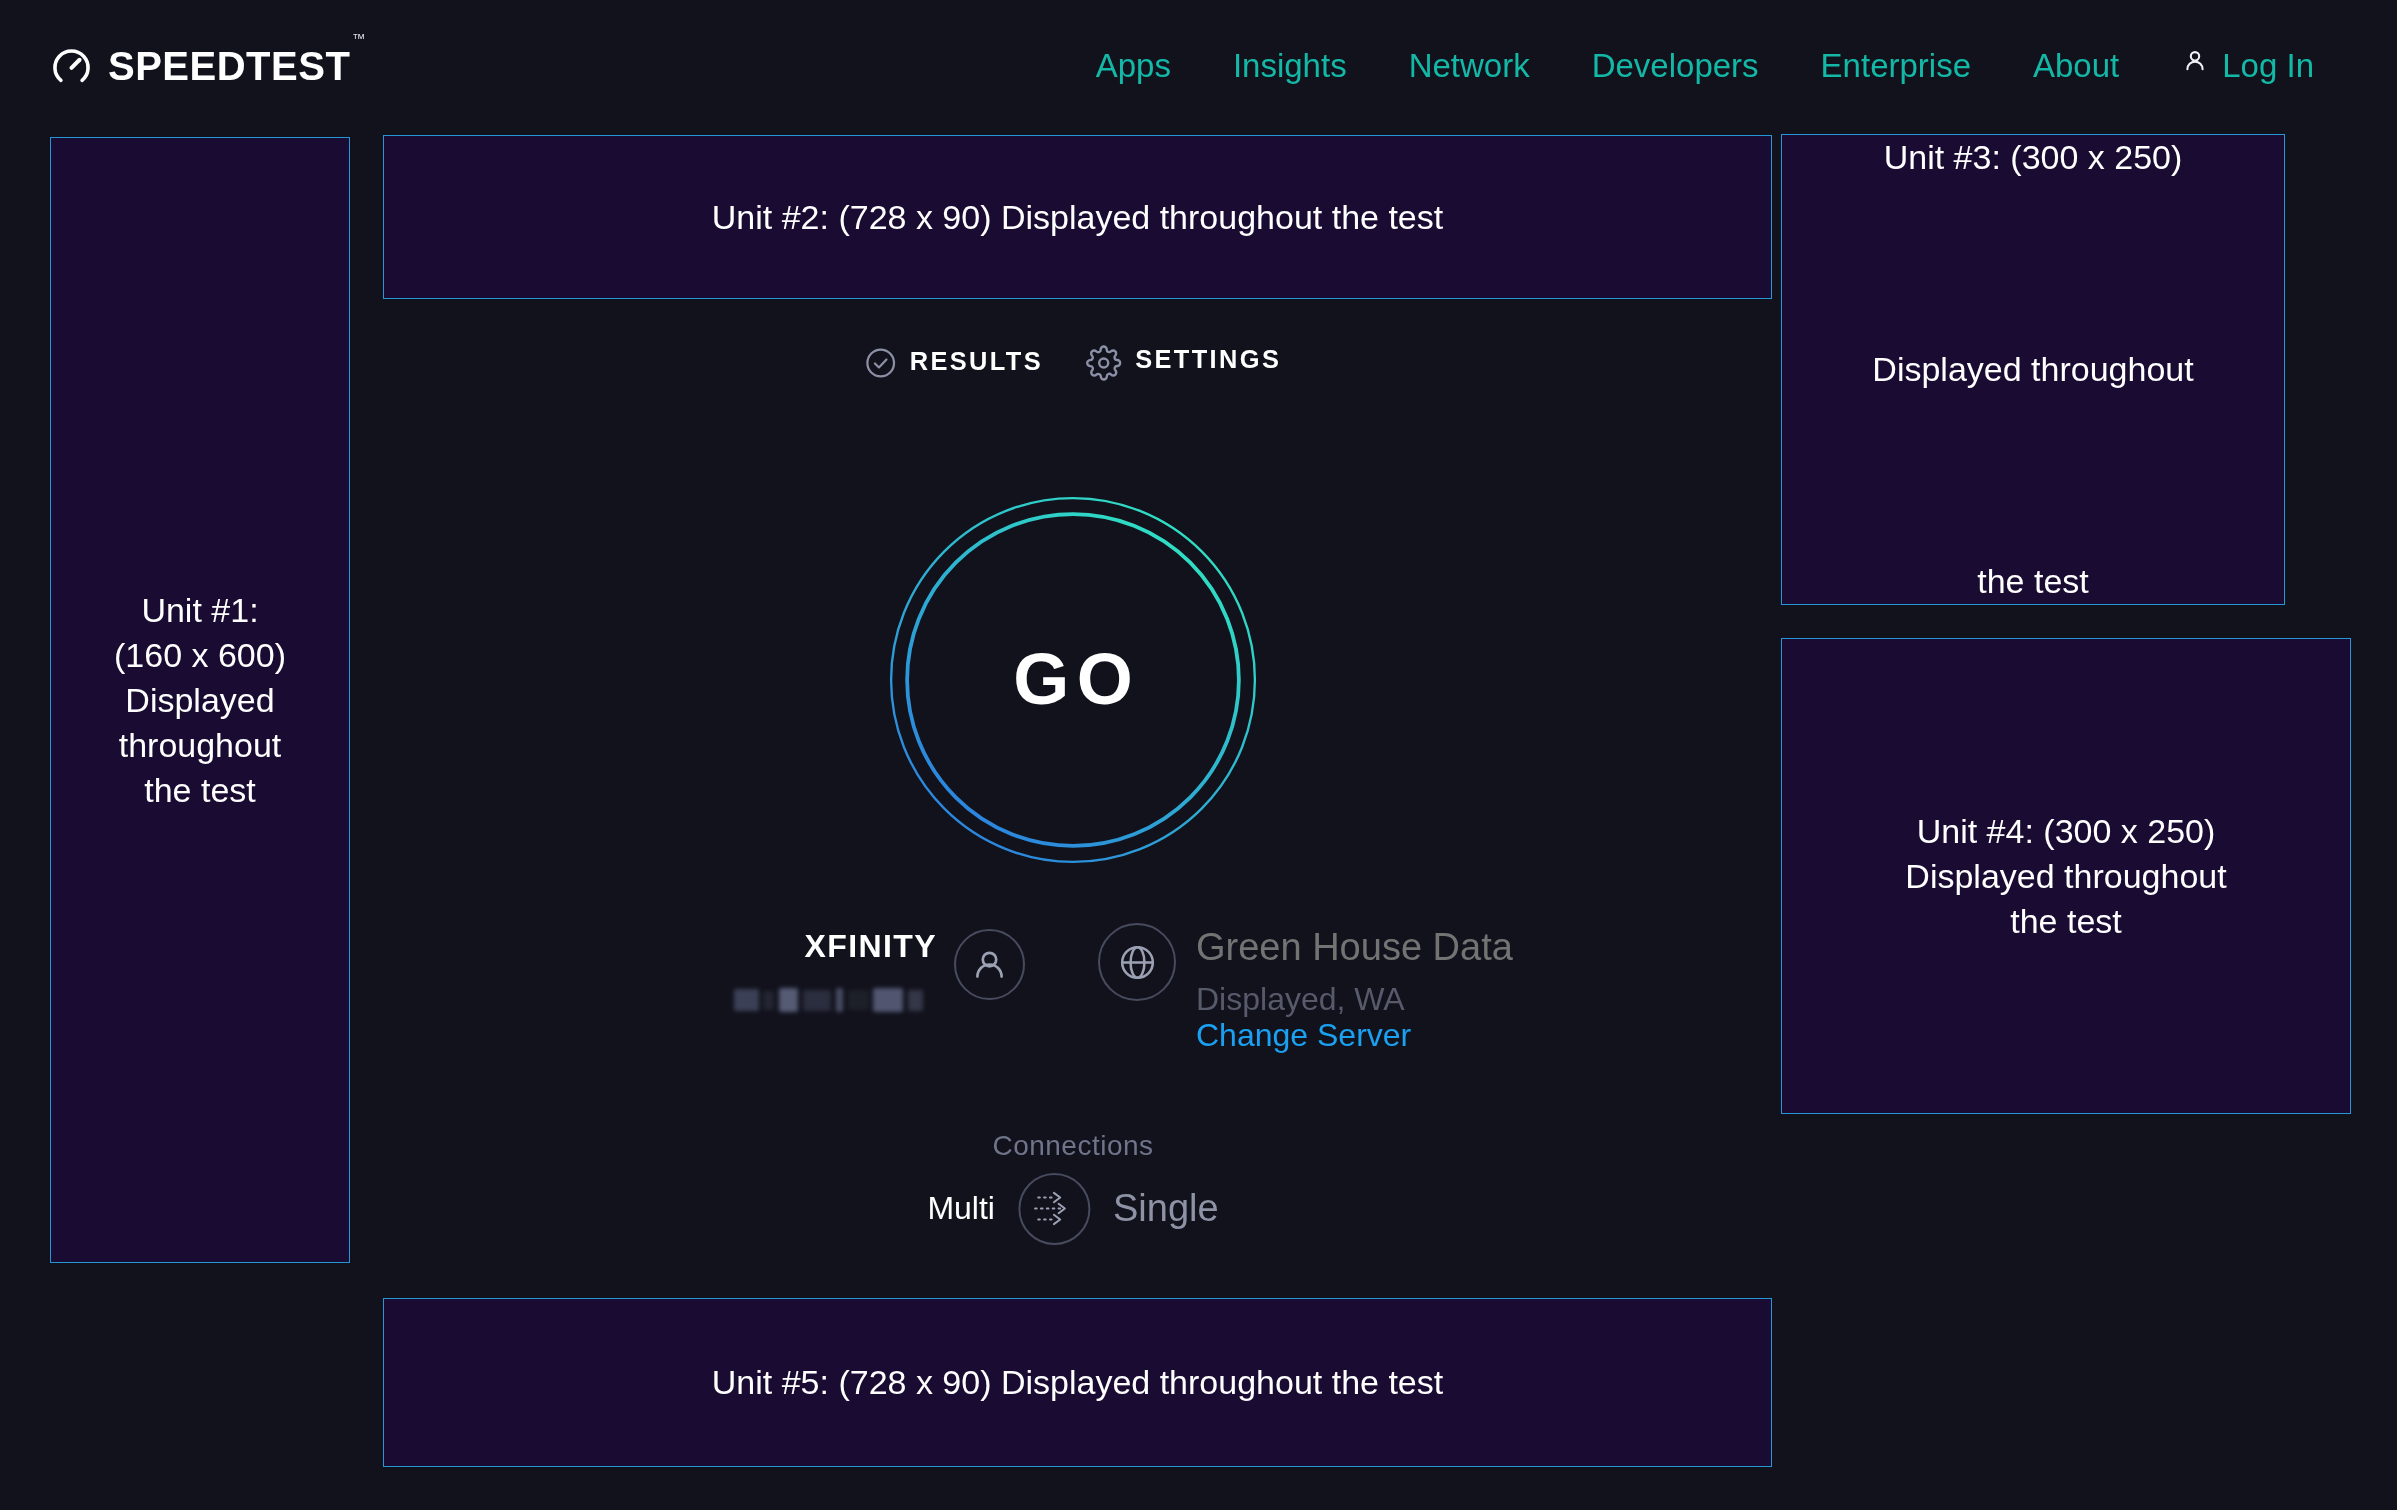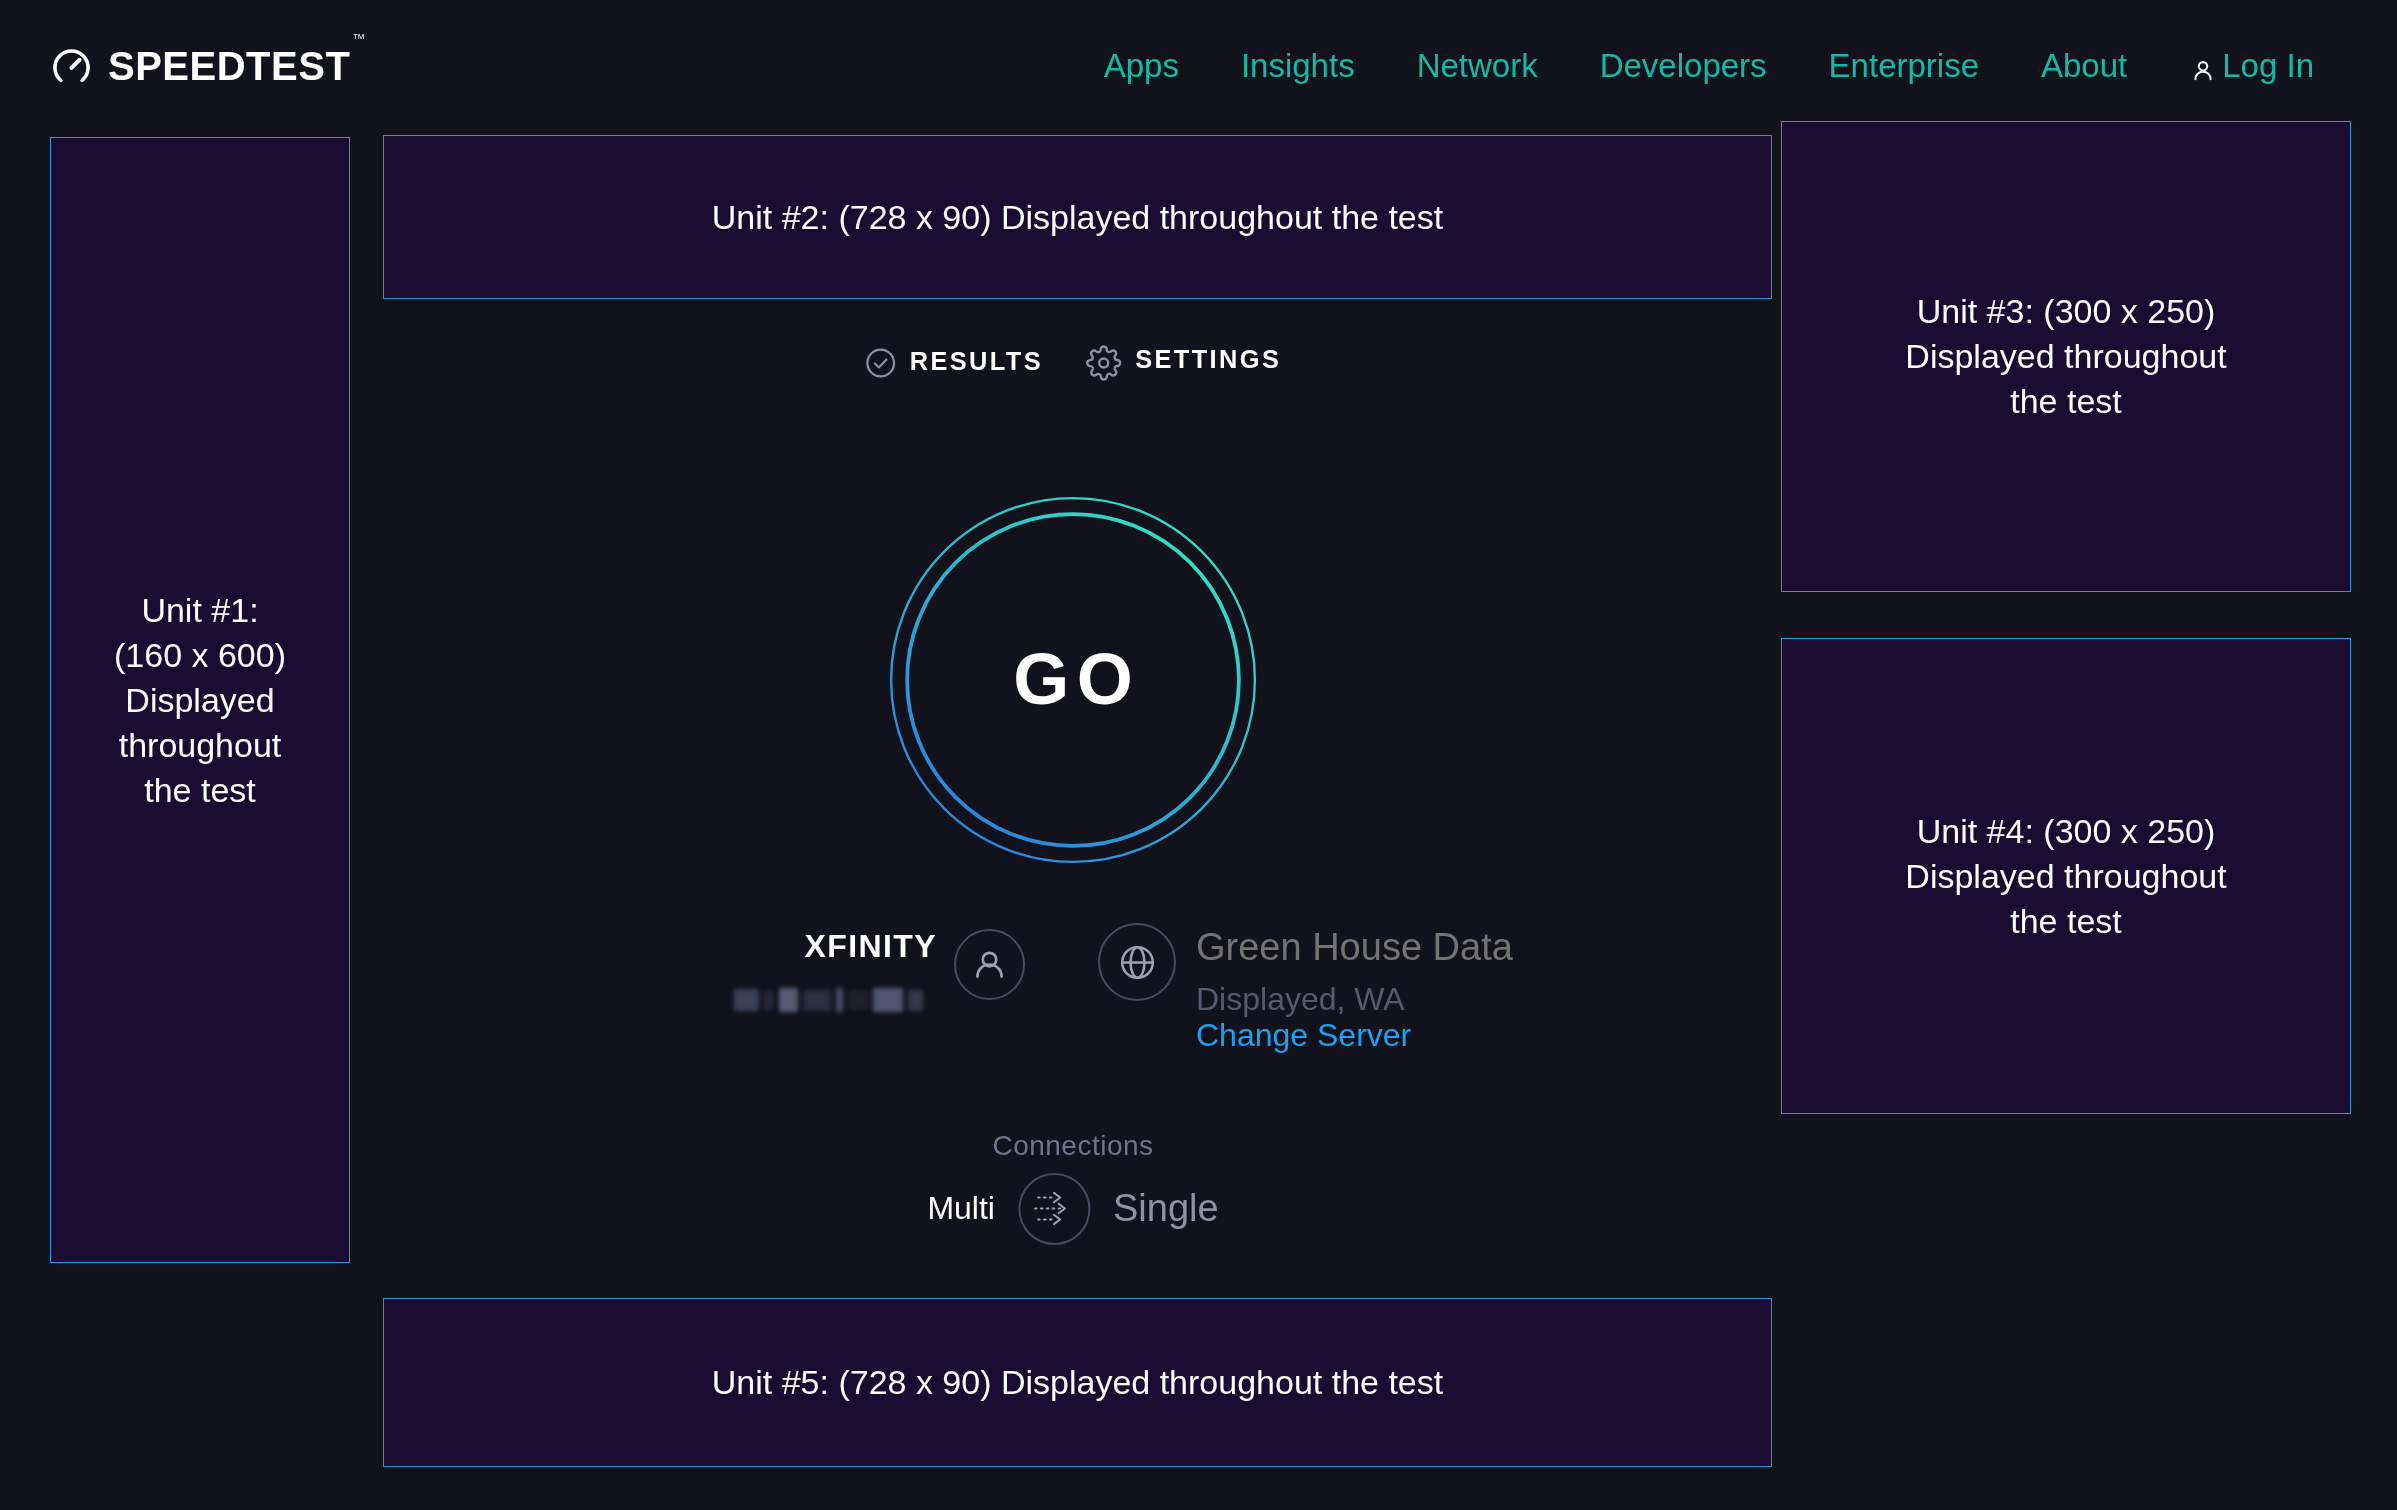--- a/index.html
+++ b/index.html
@@ -12,32 +12,32 @@
   }
   .cx{left:1073px;transform:translateX(-50%);}
 
   
   .topnav{position:absolute;top:0;left:0;right:0;height:132px;}
   .logo{position:absolute;left:50px;top:0;height:132px;display:flex;align-items:center;gap:15px;cursor:pointer;}
   .brand-text{color:#ffffff;font-size:40px;font-weight:700;letter-spacing:0.5px;line-height:1;text-align:center;}
   .brand-mark{color:#ffffff;font-size:13px;vertical-align:top;position:relative;top:-15px;left:1.9px;opacity:.85;}
   .nav-links{position:absolute;right:83px;top:0;height:132px;display:flex;align-items:center;gap:62px;}
   .nav-link{color:#14b8a6;font-size:33px;font-weight:400;text-decoration:none;cursor:pointer;white-space:nowrap;}
-  .login{display:flex;align-items:flex-end;gap:5px;}
+  .login{display:flex;align-items:flex-start;gap:13px;}
 
   
   .ad{
     position:absolute;box-sizing:border-box;
     background:#190b32;border:1.9px solid #2697d6;
     display:flex;flex-direction:column;align-items:center;justify-content:center;
     color:#ffffff;font-size:34px;line-height:45px;text-align:center;cursor:pointer;
   }
   .ad-1{left:50px;  top:137px;  width:300px;  height:1126px;}
   .ad-2{left:383px; top:135px;  width:1389px; height:164px;}
-  .ad-3{left:1781px;top:121px;  width:570px;  height:471px;}
+  .ad-3{left:1781px;top:134px;  width:504px;  height:471px;justify-content:space-between;}
   .ad-4{left:1781px;top:638px;  width:570px;  height:476px;}
   .ad-5{left:383px; top:1298px; width:1389px; height:169px;}
 
   
   .tabs{position:absolute;top:345px;display:flex;gap:43px;align-items:center;}
   .tab{display:flex;gap:13px;cursor:pointer;}
   .tab-label{color:#ffffff;font-size:25.4px;font-weight:700;letter-spacing:2.4px;}
   .tab svg{color:#8b90a6;}
 
   

